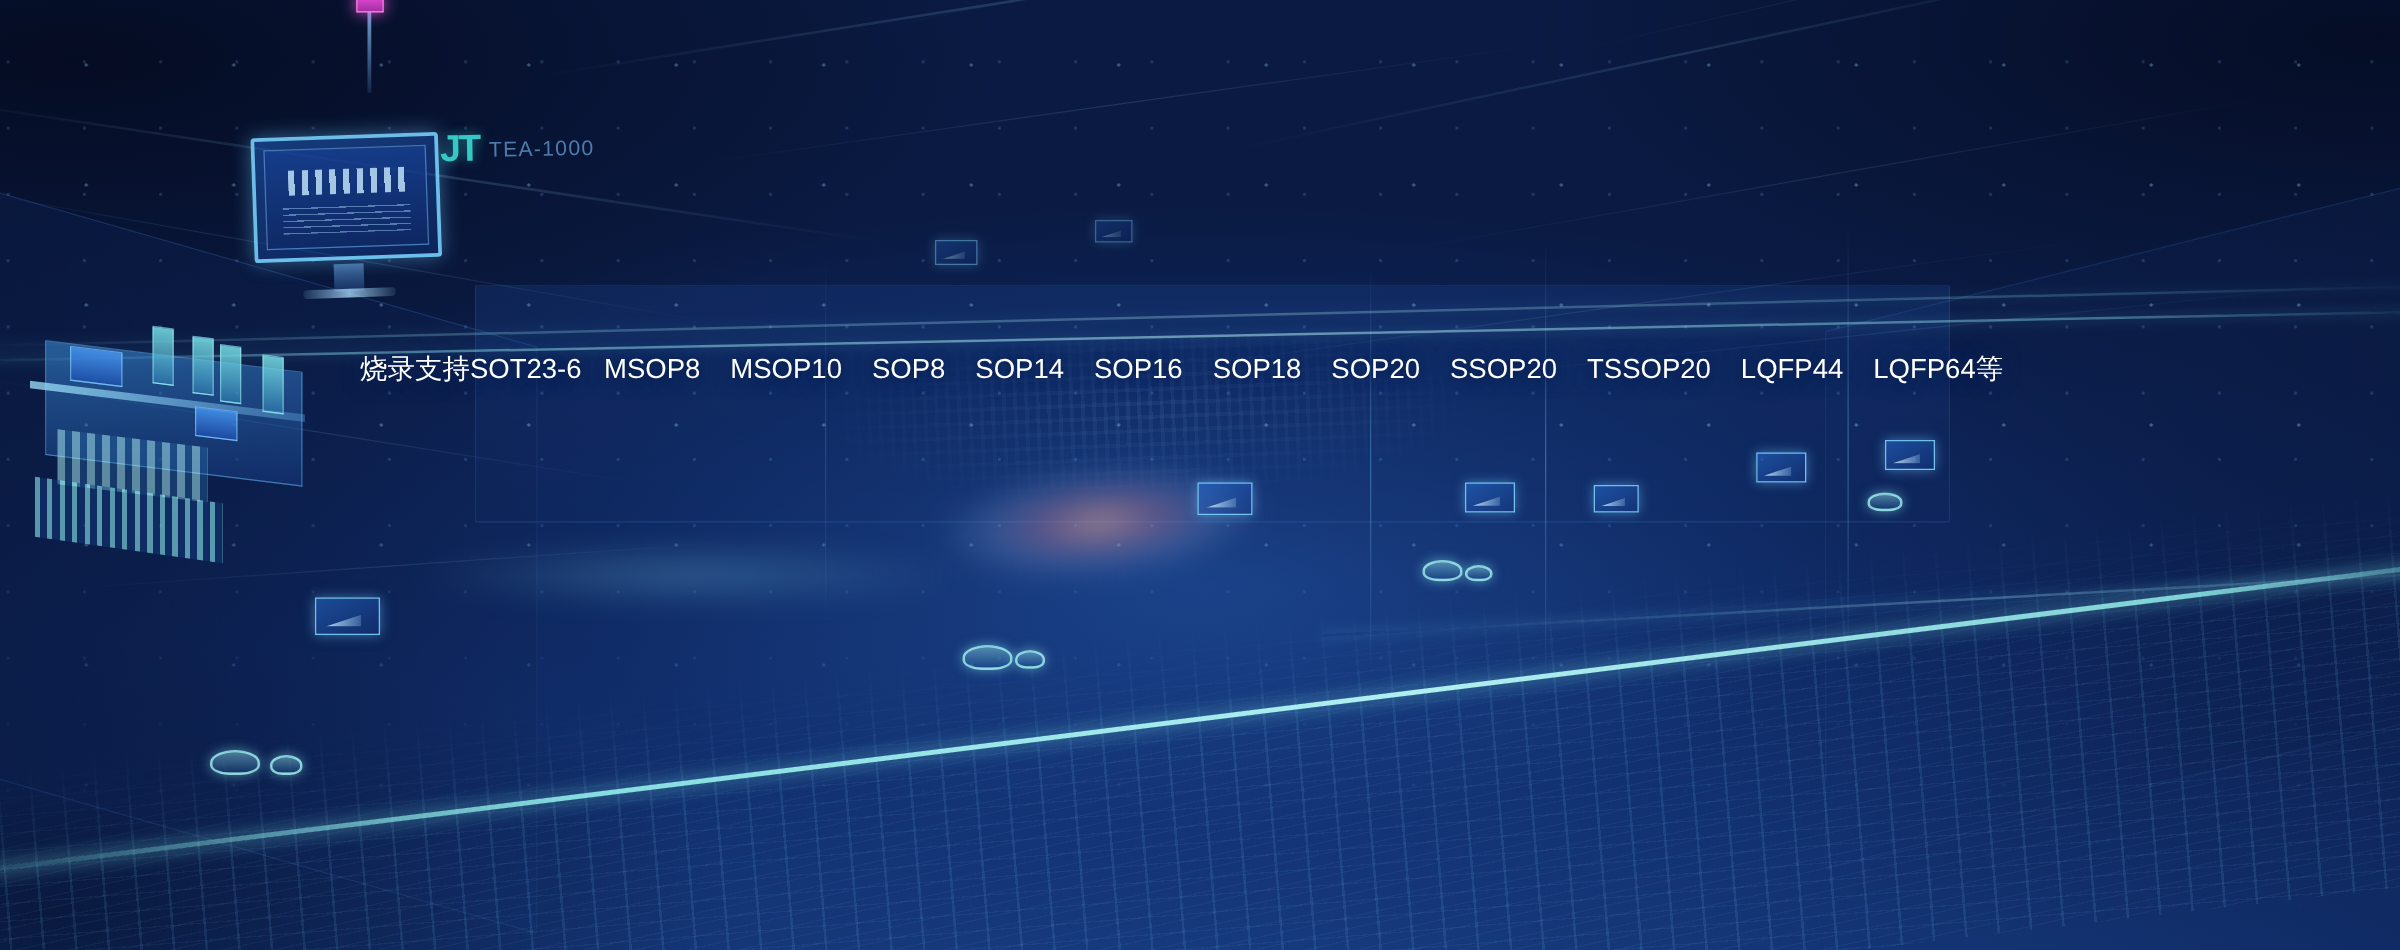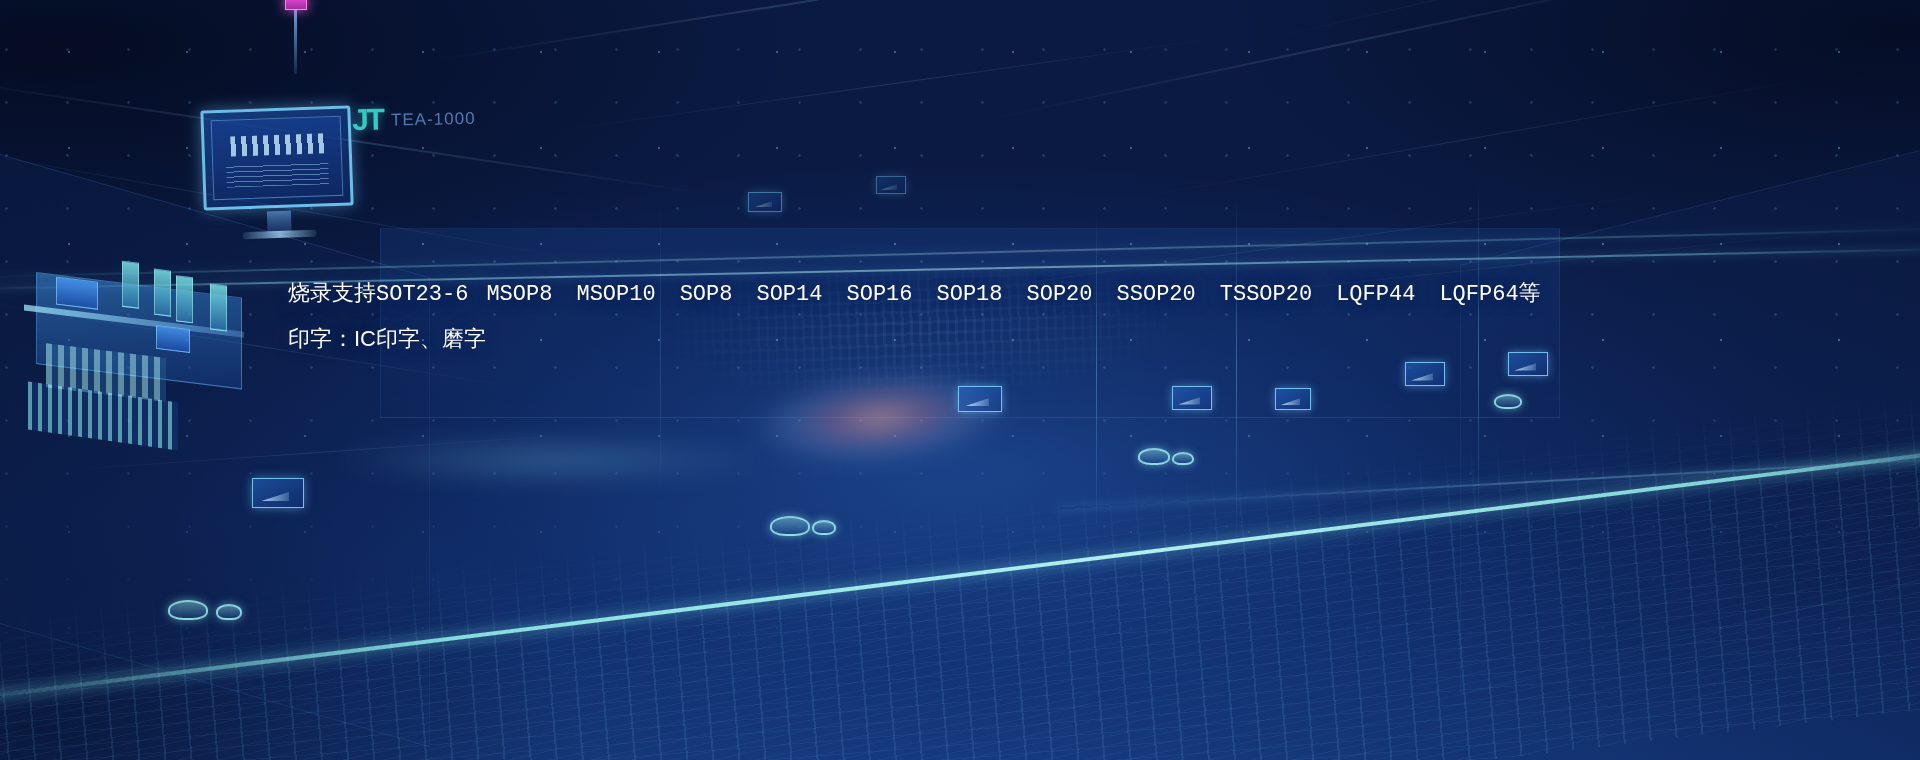--- a/index.html
+++ b/index.html
@@ -298,21 +298,21 @@
   }
   .sublist{ margin-top:34px; }
   .subline{
     color:#ffffff;
     font-size:22px;
     line-height:1;
     margin-bottom:22px;
     text-shadow:0 1px 8px rgba(8,24,60,.9), 0 0 16px rgba(20,60,140,.7);
     white-space:nowrap;
   }
-  .pkg-row{ display:flex; align-items:baseline;font-family:Liberation Mono, monospace; }
+  .pkg-row{ display:flex; align-items:baseline; }
   .pkg-row .pkg{ margin-right:24px; }
   .pkg-row .pkg:last-child{ margin-right:0; }
   .lead{ margin-right:18px; }
 </style>
 </head>
 <body>
 
 <div class="banner">
 
   <div class="bg-base"></div>
@@ -416,18 +416,17 @@
         <span class="pkg">SOP16</span>
         <span class="pkg">SOP18</span>
         <span class="pkg">SOP20</span>
         <span class="pkg">SSOP20</span>
         <span class="pkg">TSSOP20</span>
         <span class="pkg">LQFP44</span>
         <span class="pkg">LQFP64等</span>
       </div>
 
 
-      <div class="subline">印字：IC印字、磨字</div>
 
     </div>
   </div>
 
 </div>
 
 </body></html>

